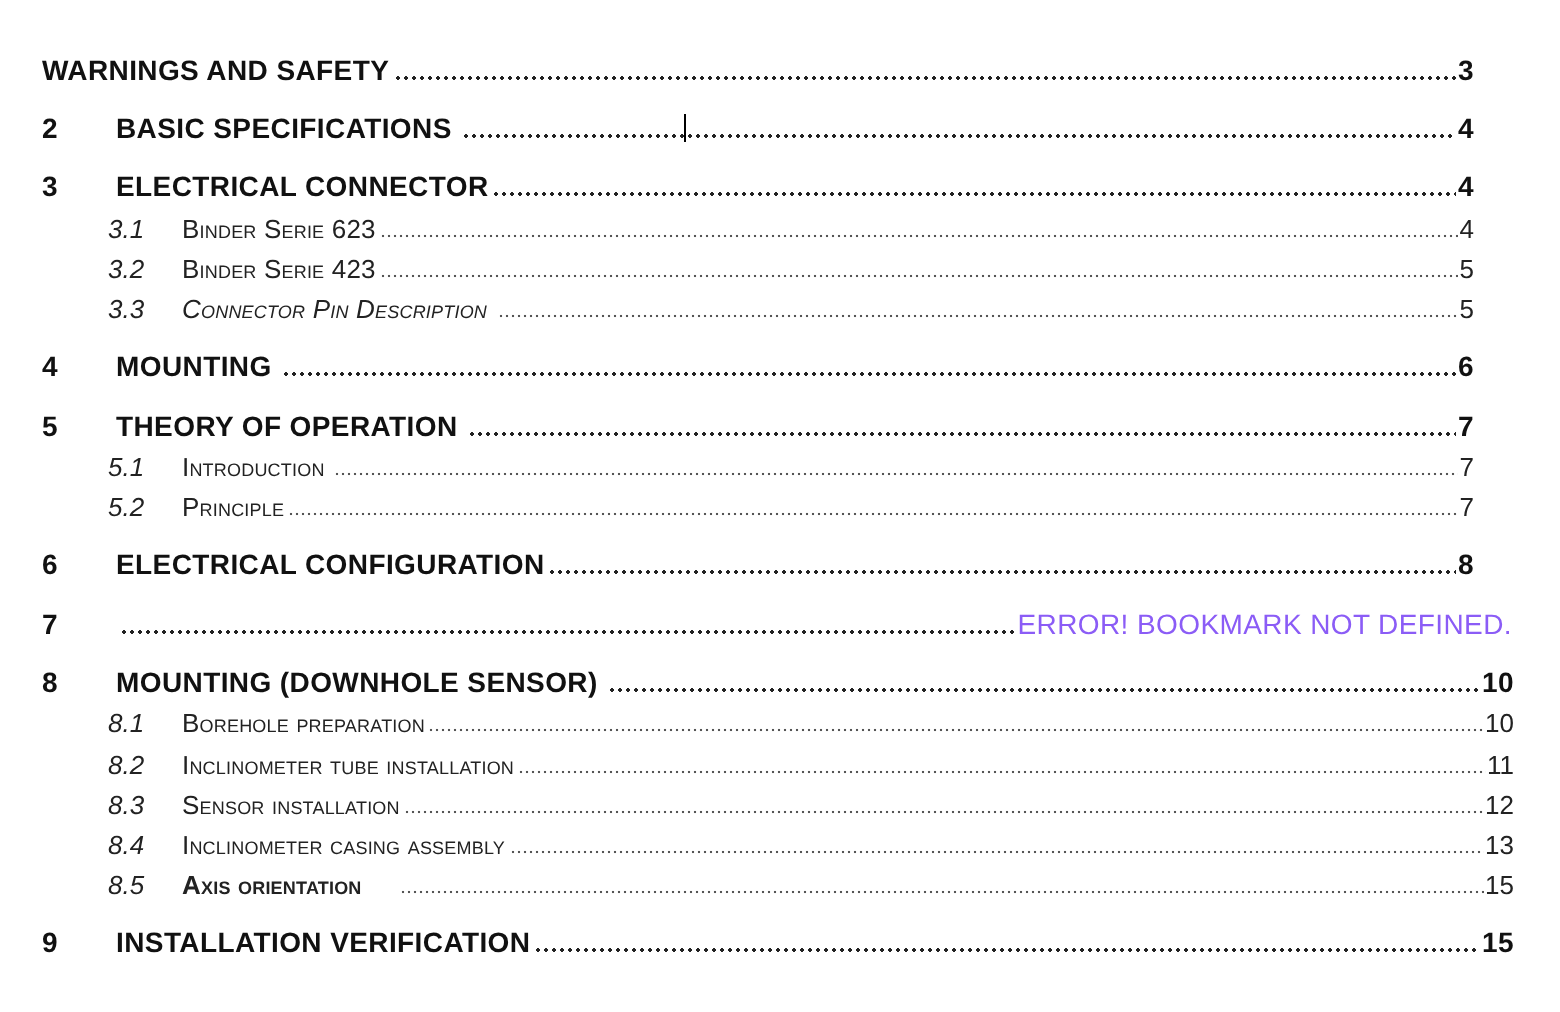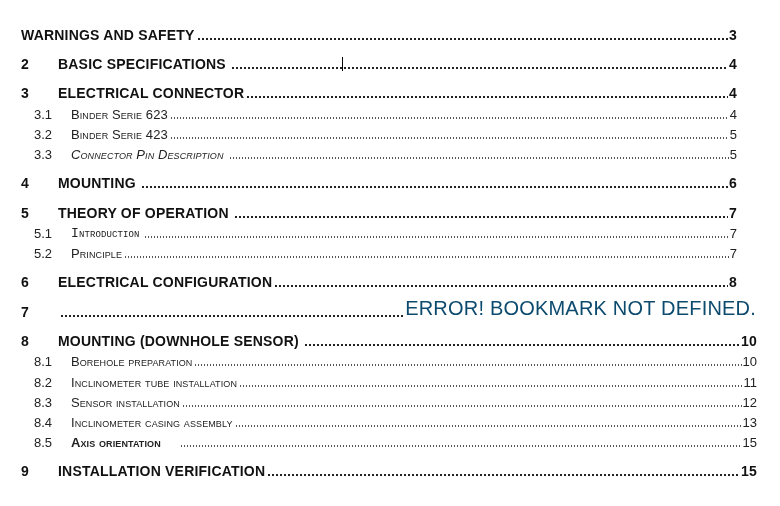--- a/index.html
+++ b/index.html
@@ -9,34 +9,34 @@
   }
   .toc { position: absolute; left: 0; top: 0; width: 780px; }
   .row {
     position: absolute; left: 0; height: 18px; display: flex; align-items: flex-end;
     white-space: nowrap;
   }
   .row.l1 { font-weight: bold; font-size: 14px; letter-spacing: 0.2px; }
   .row.l2 { font-size: 13px; color: #222; }
   .num { display: inline-block; }
   .l1 .num { width: 37px; padding-left: 21px; }
-  .l2 .num { width: 37px; padding-left: 34px; }
+  .l2 .num { width: 37px; padding-left: 54px; font-style: italic; }
   .title { display: inline-block; flex: 0 0 auto; }
   .l2 .title { font-variant: small-caps; letter-spacing: 0.1px; }
   .leader {
     flex: 1 1 auto; margin: 0 1px 3px 2px; height: 2px;
     background-image: radial-gradient(circle, #222 0.8px, transparent 1px);
     background-size: 4px 2px; background-repeat: repeat-x;
   }
   .l2 .leader {
     background-image: radial-gradient(circle, #555 0.55px, transparent 0.8px);
     background-size: 3px 2px;
   }
   .page { display: inline-block; text-align: right; }
-  .page.error { font-weight: normal; font-size: 20px; color: #0c4a6e; }
+  .page.error { font-weight: normal; font-size: 14px; color: #8b5cf6; }
   .cursor {
     position: absolute; left: 342px; top: 57px; width: 1px; height: 14px; background: #000;
   }
 </style>
 </head>
 <body>
 
 <div class="toc">
 
   <div class="row l1" style="top:25px;width:737px;">
@@ -89,21 +89,21 @@
 
   <div class="row l1" style="top:203px;width:737px;">
     <span class="num">5</span>
     <span class="title" style="margin-right:3px;margin-top:40px;">THEORY OF OPERATION</span>
     <span class="leader"></span>
     <span class="page">7</span>
   </div>
 
   <div class="row l2" style="top:223px;width:737px;">
     <span class="num">5.1</span>
-    <span class="title" style="margin-right:3px;font-family:Liberation Mono, monospace;">Introduction</span>
+    <span class="title" style="margin-right:3px;">Introduction</span>
     <span class="leader"></span>
     <span class="page">7</span>
   </div>
 
   <div class="row l2" style="top:243px;width:737px;">
     <span class="num">5.2</span>
     <span class="title">Principle</span>
     <span class="leader"></span>
     <span class="page">7</span>
   </div>

